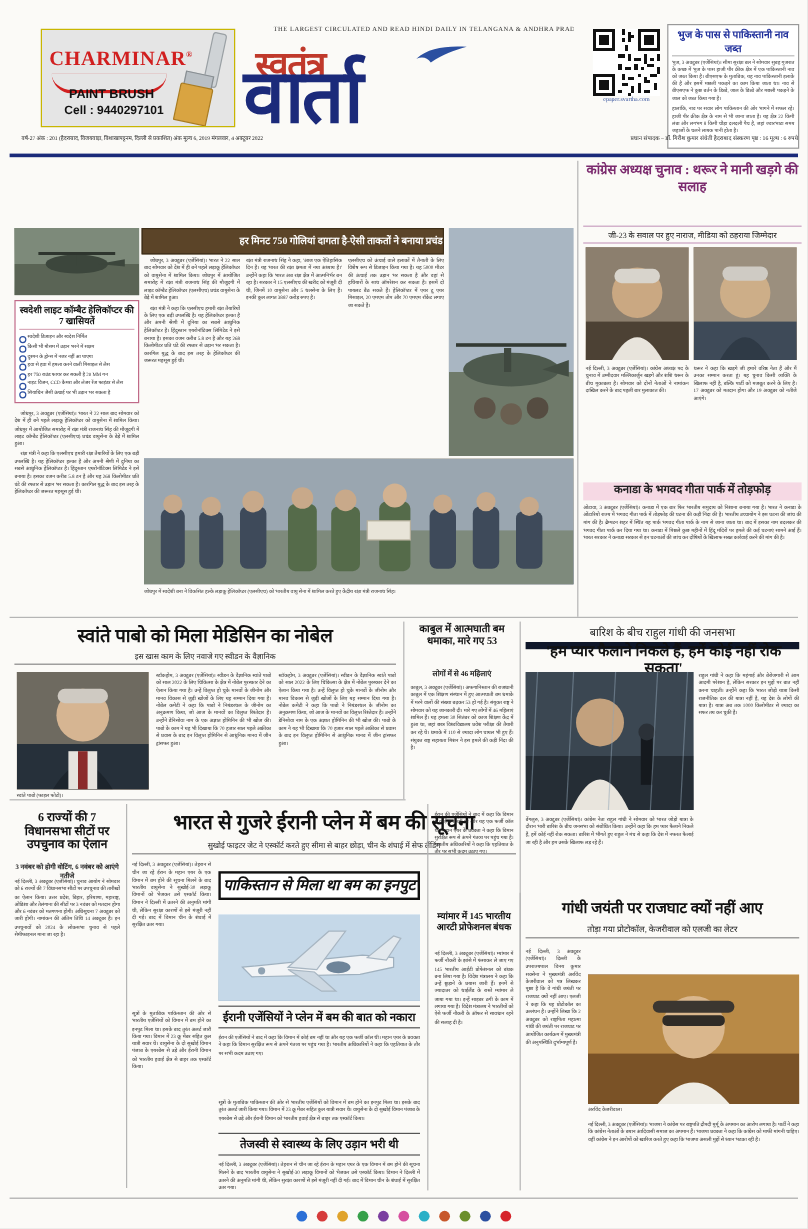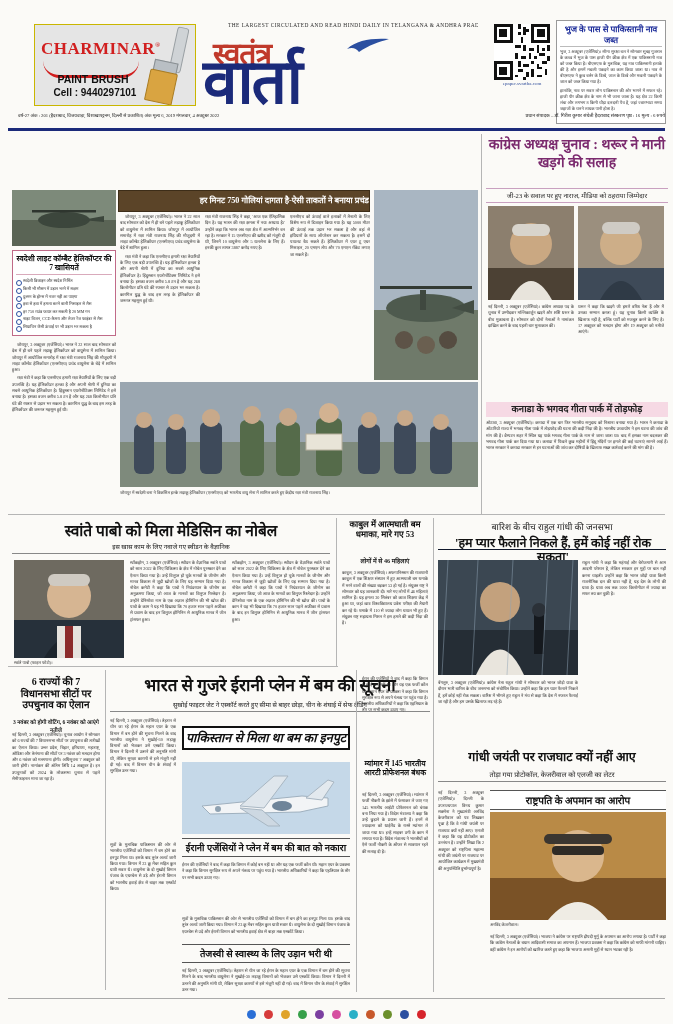--- a/index.html
+++ b/index.html
@@ -73,21 +73,21 @@
   }
   .rule-blue{position:absolute;left:8px;top:128px;width:657px;height:3px;background:#1b2a7a;}
 
   
   .lead-head{
     position:absolute;left:10px;top:138px;width:470px;font-size:25px;font-weight:bold;
     color:#111;letter-spacing:-.3px;line-height:1.05;
   }
   .cong-head{
     position:absolute;left:486px;top:136px;width:182px;text-align:center;
-    font-size:14px;font-weight:bold;color:#7b2a6e;line-height:1.25;
+    font-size:11px;font-weight:bold;color:#7b2a6e;line-height:1.25;
   }
   .cong-sub{
     position:absolute;left:486px;top:188px;width:182px;text-align:center;
     font-size:6.6px;color:#222;border-top:1px solid #c9a0c0;border-bottom:1px solid #c9a0c0;
     padding:2px 0;
   }
   
   .kicker{
     position:absolute;left:118px;top:190px;width:250px;height:20px;background:#5b4428;
     color:#fff;font-size:8.2px;font-weight:bold;text-align:right;line-height:20px;
@@ -377,21 +377,21 @@
   <div class="caption" style="left:14px;top:660px;width:110px;">स्वांते पाबो (फाइल फोटो)।</div>
 
   <div class="divider-v" style="left:336px;top:518px;height:148px;"></div>
 
   <div class="blk-head" style="left:342px;top:520px;width:86px;font-size:8.5px;"><span>काबुल में आत्मघाती बम धमाका, मारे गए 53</span></div>
   <div class="sec-sub" style="left:342px;top:556px;width:86px;font-size:6.2px;font-weight:bold;">लोगों में से 46 महिलाएं</div>
   <div class="col-text" style="left:342px;top:570px;width:86px;height:250px;">काबुल, 3 अक्टूबर (एजेंसियां)। अफगानिस्तान की राजधानी काबुल में एक शिक्षण संस्थान में हुए आत्मघाती बम धमाके में मरने वालों की संख्या बढ़कर 53 हो गई है। संयुक्त राष्ट्र ने सोमवार को यह जानकारी दी। मारे गए लोगों में 46 महिलाएं शामिल हैं। यह हमला 30 सितंबर को काज शिक्षण केंद्र में हुआ था, जहां छात्र विश्वविद्यालय प्रवेश परीक्षा की तैयारी कर रहे थे। धमाके में 110 से ज्यादा लोग घायल भी हुए हैं। संयुक्त राष्ट्र सहायता मिशन ने इस हमले की कड़ी निंदा की है।</div>
 
   <div class="divider-v" style="left:433px;top:518px;height:300px;"></div>
 
-  <div class="sec-sub" style="left:438px;top:520px;width:228px;font-size:9px;color:#222;border-bottom:1px solid #0f172a;padding-bottom:16px;">बारिश के बीच राहुल गांधी की जनसभा</div>
+  <div class="sec-sub" style="left:438px;top:520px;width:228px;font-size:9px;color:#222;border-bottom:6px solid #0f172a;padding-bottom:2px;">बारिश के बीच राहुल गांधी की जनसभा</div>
   <div class="blk-head" style="left:438px;top:536px;width:230px;font-size:12.5px;"><span>'हम प्यार फैलाने निकले हैं, हमें कोई नहीं रोक सकता'</span></div>
 
   <div class="photo ph-dark" style="left:438px;top:560px;width:140px;height:115px;">
     <svg width="140" height="115" viewBox="0 0 140 115">
       <rect width="140" height="115" fill="#3b4752"></rect>
       <rect y="70" width="140" height="45" fill="#252d35"></rect>
       <circle cx="62" cy="42" r="20" fill="#c3a17d"></circle>
       <path d="M38 115 Q62 64 86 115 Z" fill="#e9e5dd"></path>
       <rect x="96" y="54" width="10" height="40" fill="#15191e"></rect>
       <circle cx="101" cy="50" r="7" fill="#2b3138"></circle>
@@ -446,21 +446,20 @@
   <div class="col-text" style="left:362px;top:676px;width:66px;height:82px;">ईरान की एजेंसियों ने बाद में कहा कि विमान में कोई बम नहीं था और यह एक फर्जी कॉल थी। महान एयर के प्रवक्ता ने कहा कि विमान सुरक्षित रूप से अपने गंतव्य पर पहुंच गया है। भारतीय अधिकारियों ने कहा कि एहतियात के तौर पर सभी कदम उठाए गए।</div>
   <div class="blk-head" style="left:362px;top:760px;width:66px;font-size:7.6px;"><span>म्यांमार में 145 भारतीय आरटी प्रोफेशनल बंधक</span></div>
   <div class="col-text" style="left:362px;top:792px;width:66px;height:200px;">नई दिल्ली, 3 अक्टूबर (एजेंसियां)। म्यांमार में फर्जी नौकरी के झांसे में फंसाकर ले जाए गए 145 भारतीय आईटी प्रोफेशनल को बंधक बना लिया गया है। विदेश मंत्रालय ने कहा कि उन्हें छुड़ाने के प्रयास जारी हैं। इनमें से ज्यादातर को थाईलैंड के रास्ते म्यांमार ले जाया गया था। इन्हें साइबर ठगी के काम में लगाया गया है। विदेश मंत्रालय ने भारतीयों को ऐसे फर्जी नौकरी के ऑफर से सावधान रहने की सलाह दी है।</div>
 
   <div class="divider-v" style="left:433px;top:744px;height:248px;"></div>
 
   <div class="blk-head" style="left:438px;top:750px;width:228px;font-size:12.5px;"><span>गांधी जयंती पर राजघाट क्यों नहीं आए</span></div>
   <div class="sec-sub" style="left:438px;top:770px;width:228px;font-size:7px;border-bottom:1px solid #888;padding-bottom:2px;">तोड़ा गया प्रोटोकॉल, केजरीवाल को एलजी का लेटर</div>
   <div class="col-text" style="left:438px;top:790px;width:46px;height:200px;">नई दिल्ली, 3 अक्टूबर (एजेंसियां)। दिल्ली के उपराज्यपाल विनय कुमार सक्सेना ने मुख्यमंत्री अरविंद केजरीवाल को पत्र लिखकर पूछा है कि वे गांधी जयंती पर राजघाट क्यों नहीं आए। एलजी ने कहा कि यह प्रोटोकॉल का उल्लंघन है। उन्होंने लिखा कि 2 अक्टूबर को राष्ट्रपिता महात्मा गांधी की जयंती पर राजघाट पर आयोजित कार्यक्रम में मुख्यमंत्री की अनुपस्थिति दुर्भाग्यपूर्ण है।</div>
 
-  <div class="sec-head border" style="left:490px;top:790px;width:176px;font-size:10px;padding:2px 0;background:#fff;"><span>राष्ट्रपति के अपमान का आरोप</span></div>
   <div class="photo ph-warm" style="left:490px;top:812px;width:176px;height:108px;">
     <svg width="176" height="108" viewBox="0 0 176 108">
       <rect width="176" height="108" fill="#b98a46"></rect>
       <rect y="66" width="176" height="42" fill="#7a5226"></rect>
       <circle cx="88" cy="44" r="26" fill="#dab78d"></circle>
       <path d="M58 108 Q88 72 118 108 Z" fill="#efece4"></path>
       <rect x="62" y="34" width="52" height="9" rx="4" fill="#2f2b26"></rect>
       <rect x="54" y="22" width="68" height="10" rx="5" fill="#3b3630"></rect>
     </svg>
   </div>

